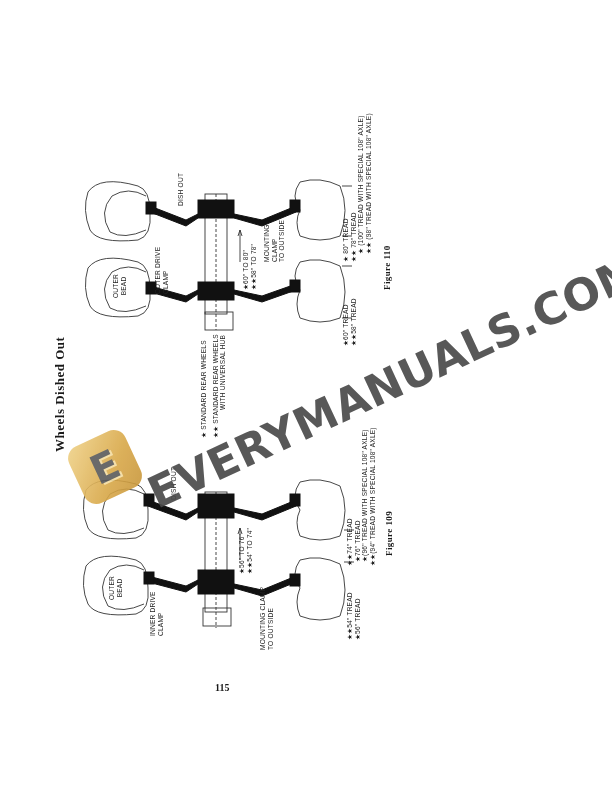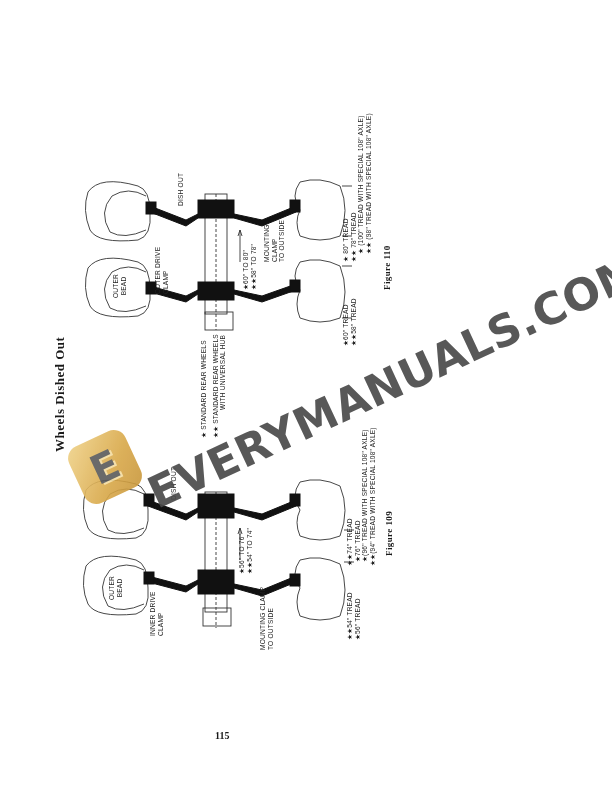--- a/index.html
+++ b/index.html
@@ -160,20 +160,20 @@
     <div>★56" TREAD</div>
   </div>
   <div class="rot lbl" style="left:346px; top:566px;">
     <div>★★74" TREAD</div>
     <div style="padding-left:4px;">★76" TREAD</div>
     <div style="padding-left:4px;">★(96" TREAD WITH SPECIAL 108" AXLE)</div>
     <div>★★(94" TREAD WITH SPECIAL 108" AXLE)</div>
   </div>
   <div class="rot fig" style="left:384px; top:556px;">Figure 109</div>
 
-  <div class="pageno" style="left:215px; top:682px;margin-top:48px;">115</div>
+  <div class="pageno" style="left:215px; top:682px;">115</div>
 
   <div class="wm-logo">
     <span>E</span>
   </div>
   <div class="wm-text" style="left:140px; top:472px;">EVERYMANUALS.COM</div>
 
 </div>
 
 </body></html>

